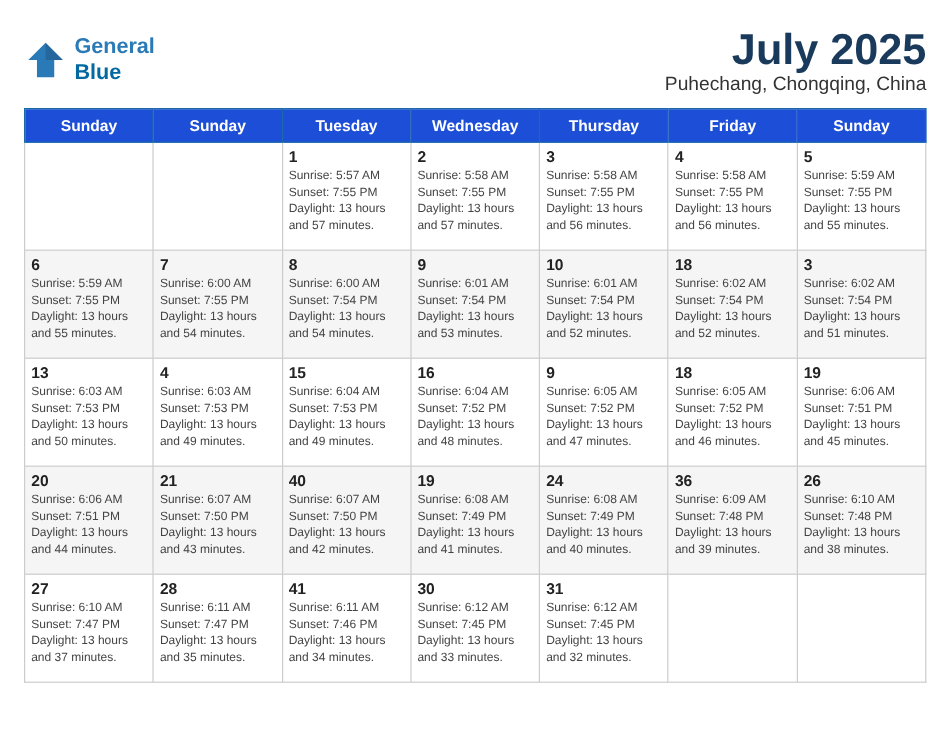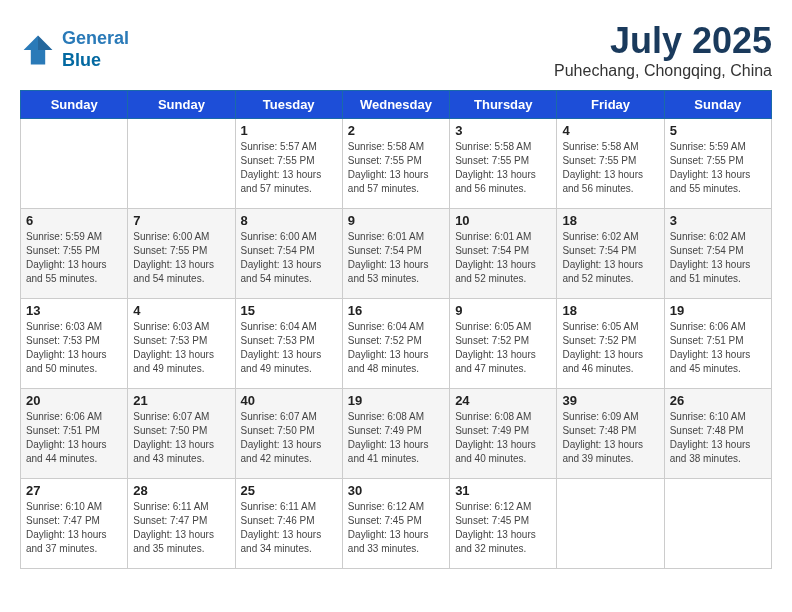--- a/index.html
+++ b/index.html
@@ -221,39 +221,39 @@
         </td>
         <td>
           <span class="day-num">19</span>
           <div class="day-info">Sunrise: 6:08 AM<br>Sunset: 7:49 PM<br>Daylight: 13 hours and 41 minutes.</div>
         </td>
         <td>
           <span class="day-num">24</span>
           <div class="day-info">Sunrise: 6:08 AM<br>Sunset: 7:49 PM<br>Daylight: 13 hours and 40 minutes.</div>
         </td>
         <td>
-          <span class="day-num">39</span>
+          <span class="day-num">36</span>
           <div class="day-info">Sunrise: 6:09 AM<br>Sunset: 7:48 PM<br>Daylight: 13 hours and 39 minutes.</div>
         </td>
         <td>
           <span class="day-num">26</span>
           <div class="day-info">Sunrise: 6:10 AM<br>Sunset: 7:48 PM<br>Daylight: 13 hours and 38 minutes.</div>
         </td>
       </tr>
       <tr>
         <td>
           <span class="day-num">27</span>
           <div class="day-info">Sunrise: 6:10 AM<br>Sunset: 7:47 PM<br>Daylight: 13 hours and 37 minutes.</div>
         </td>
         <td>
           <span class="day-num">28</span>
           <div class="day-info">Sunrise: 6:11 AM<br>Sunset: 7:47 PM<br>Daylight: 13 hours and 35 minutes.</div>
         </td>
         <td>
-          <span class="day-num">25</span>
+          <span class="day-num">41</span>
           <div class="day-info">Sunrise: 6:11 AM<br>Sunset: 7:46 PM<br>Daylight: 13 hours and 34 minutes.</div>
         </td>
         <td>
           <span class="day-num">30</span>
           <div class="day-info">Sunrise: 6:12 AM<br>Sunset: 7:45 PM<br>Daylight: 13 hours and 33 minutes.</div>
         </td>
         <td>
           <span class="day-num">31</span>
           <div class="day-info">Sunrise: 6:12 AM<br>Sunset: 7:45 PM<br>Daylight: 13 hours and 32 minutes.</div>
         </td>

